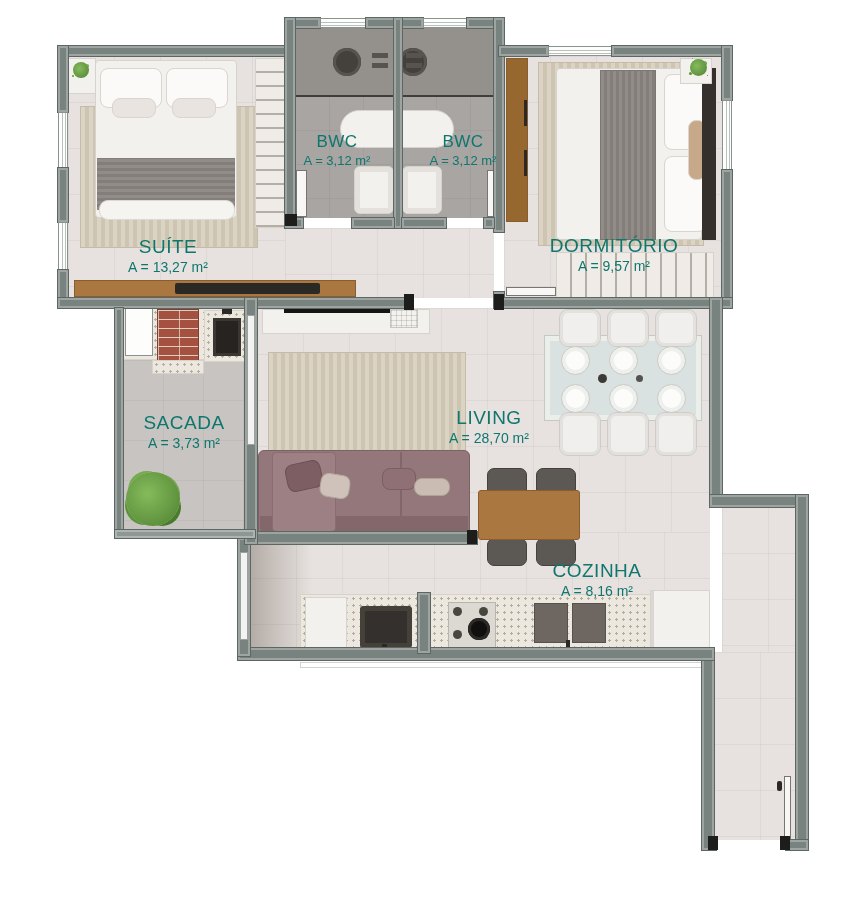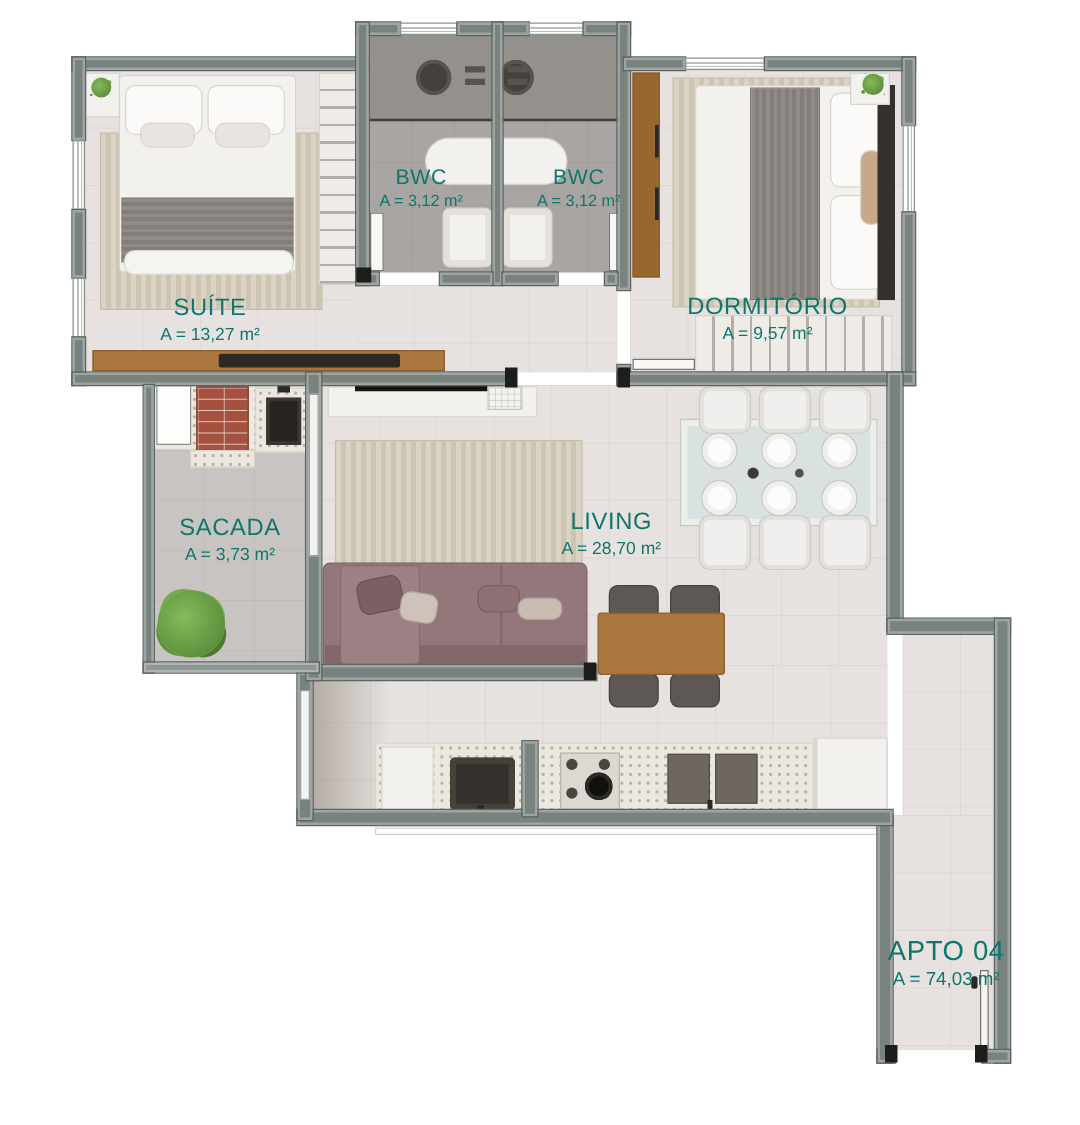--- a/index.html
+++ b/index.html
@@ -252,18 +252,18 @@
     <div class="rl-area">A = 9,57 m²</div>
   </div>
   <div class="room-label" style="left:184px;top:412px;">
     <div class="rl-name">SACADA</div>
     <div class="rl-area">A = 3,73 m²</div>
   </div>
   <div class="room-label" style="left:489px;top:407px;">
     <div class="rl-name">LIVING</div>
     <div class="rl-area">A = 28,70 m²</div>
   </div>
-  <div class="room-label big" style="left:757px;top:748px;">
-    <div class="rl-name">APTO 04</div>
-    <div class="rl-area">A = 74,03 m²</div>
+  <div class="room-label" style="left:597px;top:560px;">
+    <div class="rl-name">COZINHA</div>
+    <div class="rl-area">A = 8,16 m²</div>
   </div>
 
 </div>
 
 </body></html>

